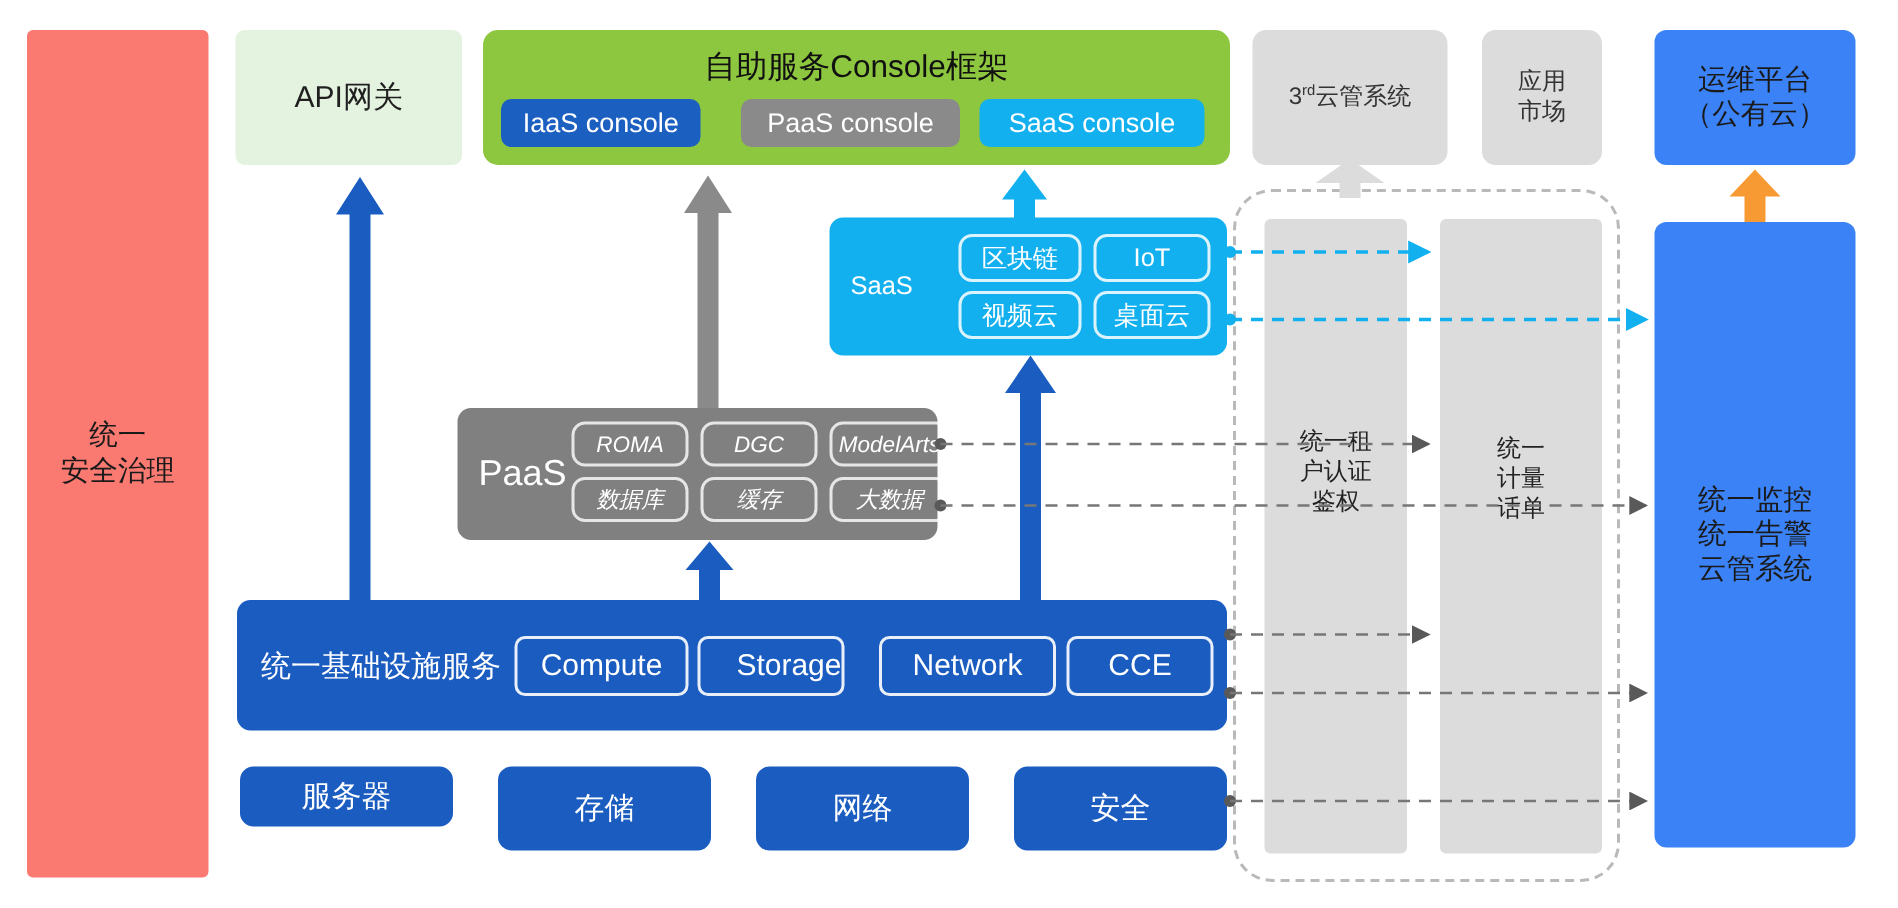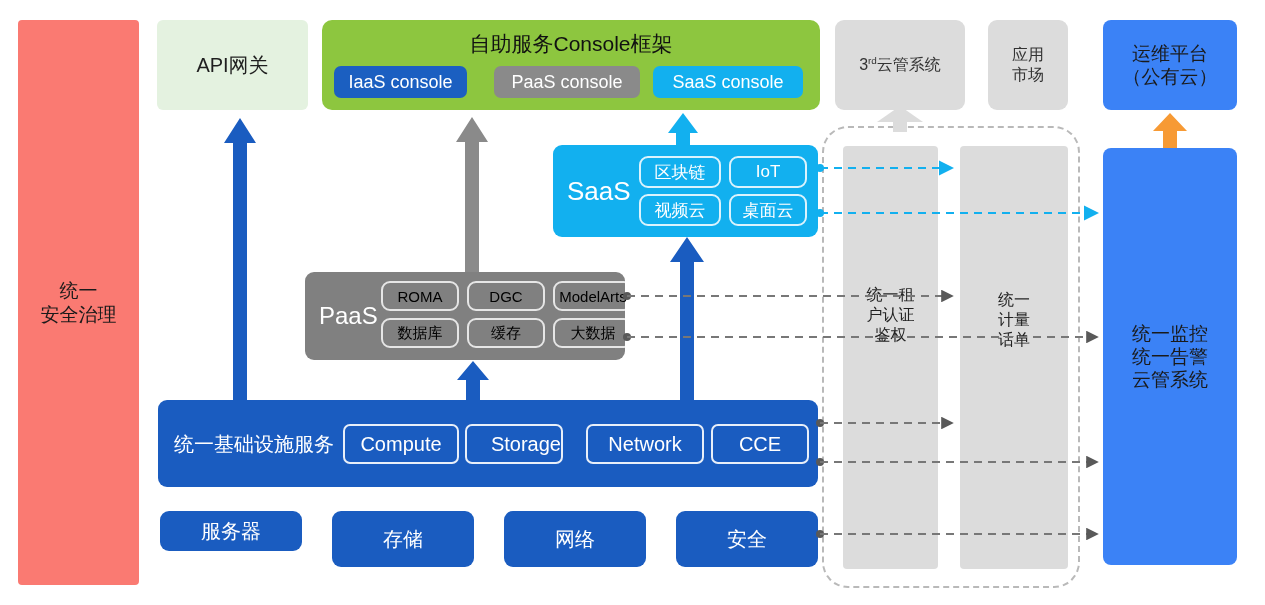--- a/index.html
+++ b/index.html
@@ -22,27 +22,27 @@
   .chip.saas{background:#12b0ef;}
 
   
   .grey-box{background:#dcdcdc;color:#333;border-radius:9px;font-size:16px;}
 
   
   .orange-box{background:#3b82f6;color:#1a1a1a;border-radius:8px;font-size:19px;}
 
   
   .saas-panel{background:#12b0ef;border-radius:9px;}
-  .saas-label{position:absolute;left:14px;top:50%;transform:translateY(-50%);color:#fff;font-size:26px;}
+  .saas-label{position:absolute;left:14px;top:50%;transform:translateY(-50%);color:#fff;font-size:17px;}
   .inner-chip{position:absolute;border:2px solid rgba(255,255,255,.85);border-radius:9px;display:flex;align-items:center;justify-content:center;color:#fff;font-size:17px;box-sizing:border-box;}
 
   
   .paas-panel{background:#808080;border-radius:9px;}
   .paas-label{position:absolute;left:14px;top:50%;transform:translateY(-50%);color:#fff;font-size:24px;}
-  .pchip{position:absolute;border:2px solid rgba(255,255,255,.8);border-radius:9px;display:flex;align-items:center;justify-content:center;color:#000000;font-size:15px;box-sizing:border-box;}
+  .pchip{position:absolute;border:2px solid rgba(255,255,255,.8);border-radius:9px;display:flex;align-items:center;justify-content:center;color:#ffffff;font-size:15px;box-sizing:border-box;font-style:italic;}
 
   
   .infra-bar{background:#1457b8;background:#1a5cc0;border-radius:9px;}
   .infra-label{position:absolute;left:16px;top:50%;transform:translateY(-50%);color:#fff;font-size:20px;}
   .ichip{position:absolute;border:2px solid rgba(255,255,255,.9);border-radius:7px;display:flex;align-items:center;justify-content:center;color:#fff;font-size:20px;box-sizing:border-box;}
 
   
   .hw{background:#1a5cc0;color:#fff;border-radius:9px;font-size:20px;}
 
   

